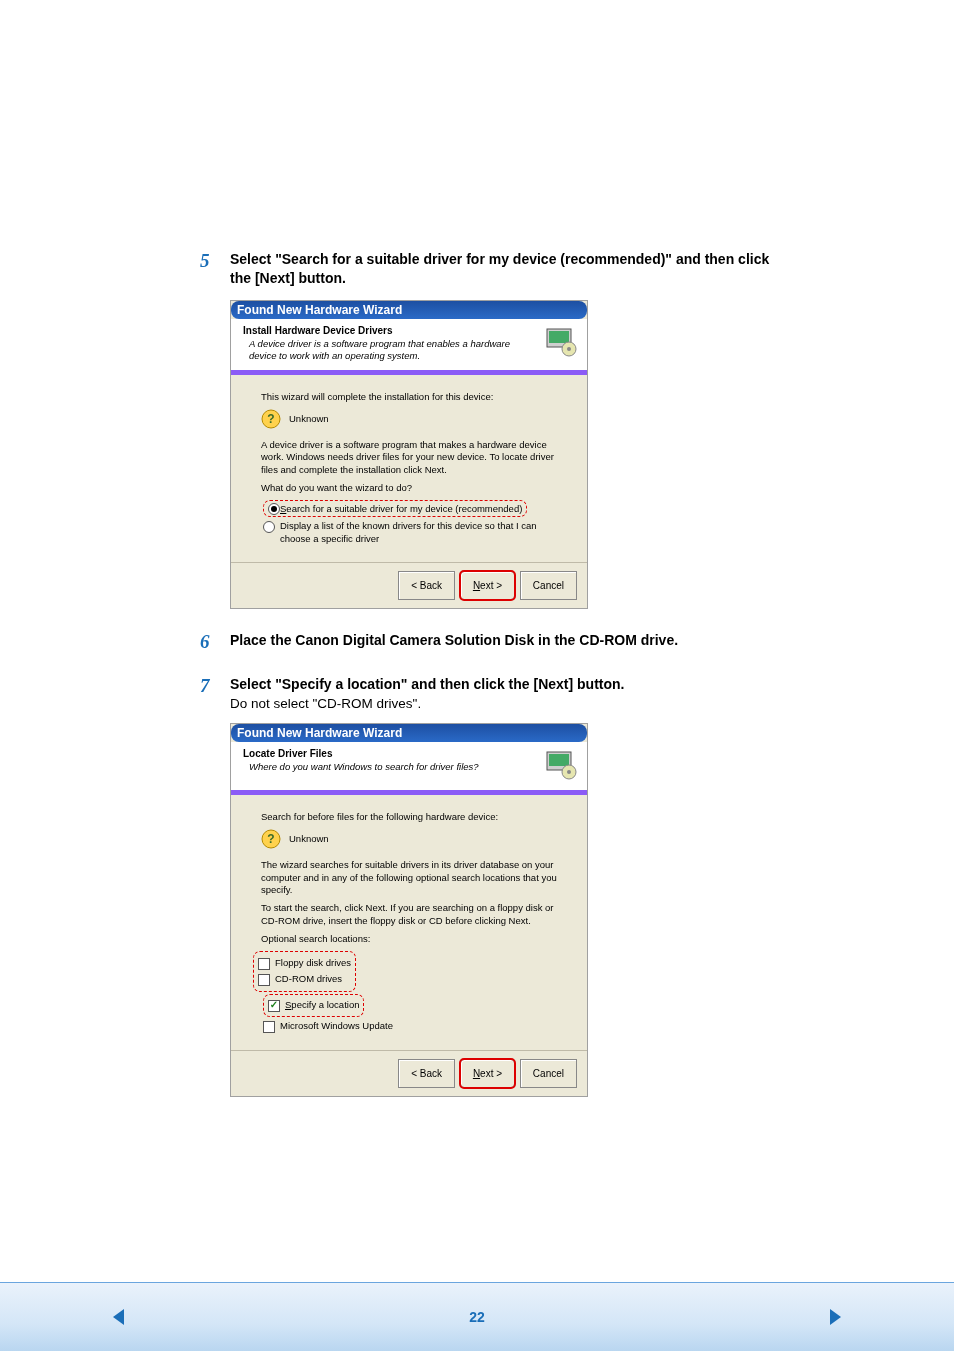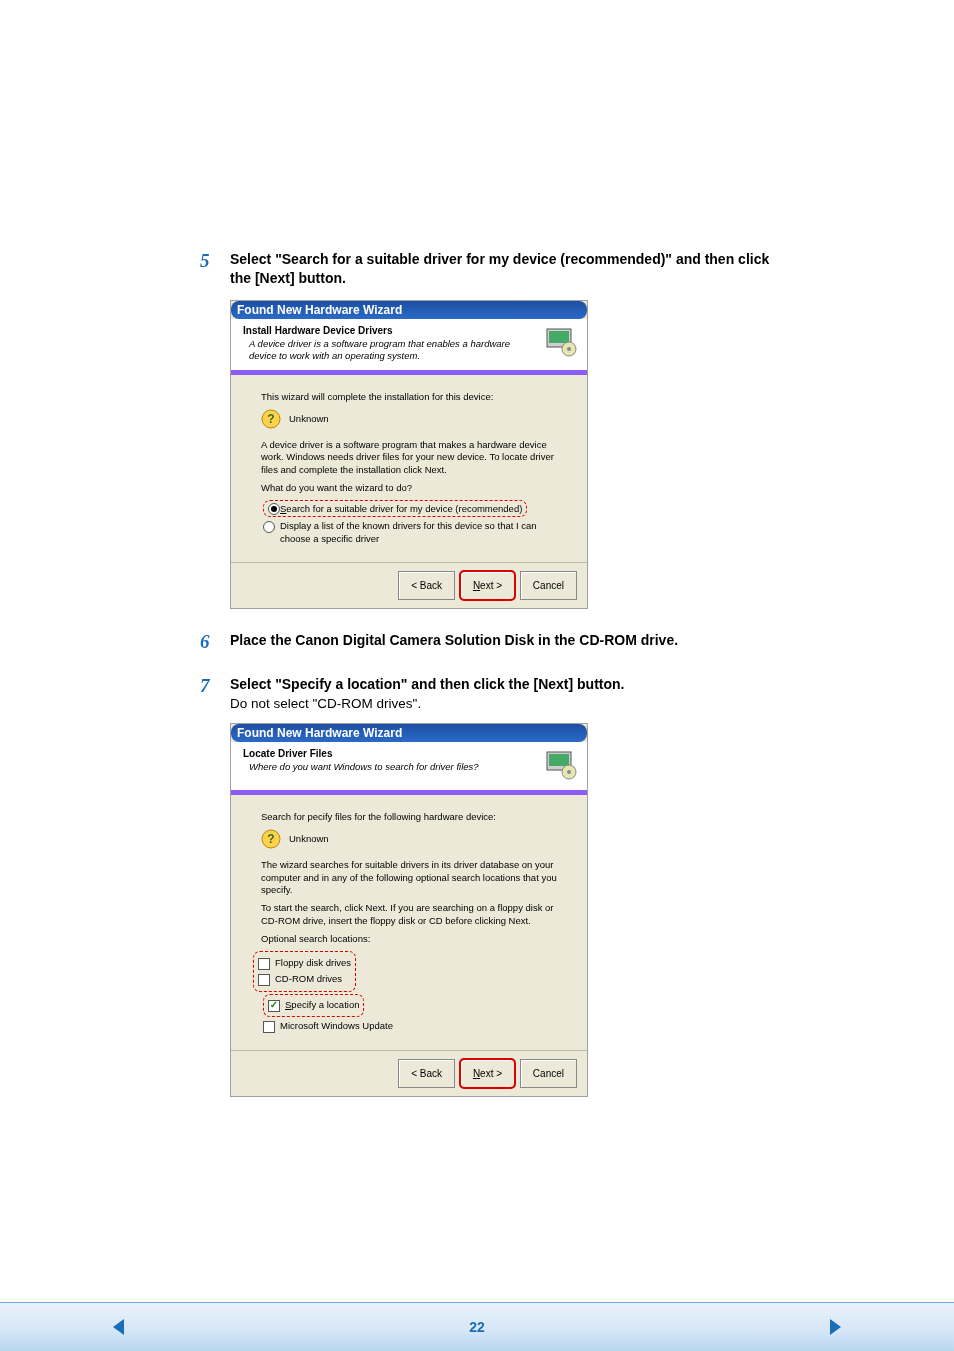--- a/index.html
+++ b/index.html
@@ -145,21 +145,21 @@
   }
   .bottom-bar {
     position: absolute;
     bottom: 0; left: 0; right: 0;
     height: 48px;
     border-top: 1px solid #6aa5de;
     background: linear-gradient(#eaf2fb 0%, #d4e6f7 60%, #b9d6f0 100%);
     display: flex;
     align-items: center;
     justify-content: space-between;
-    padding: 0 110px;
+    padding: 10px 110px;
   }
   .nav-arrow { width: 20px; height: 20px; cursor: pointer; }
   .page-num { font-weight: bold; color: #1a6eb8; font-size: 14px; }
 </style>
 </head>
 <body>
 
 <div class="page">
 
   <div class="step">
@@ -237,21 +237,21 @@
         <div class="wizard-header-sub">Where do you want Windows to search for driver files?</div>
       </div>
       <svg class="wizard-icon" viewBox="0 0 34 34">
         <rect x="2" y="4" width="24" height="18" fill="#cfcfcf" stroke="#555"></rect>
         <rect x="4" y="6" width="20" height="12" fill="#4a6"></rect>
         <circle cx="24" cy="24" r="7" fill="#e6e6b0" stroke="#888"></circle>
         <circle cx="24" cy="24" r="2" fill="#888"></circle>
       </svg>
     </div>
     <div class="wizard-body">
-      <div class="wbp">Search for pecify files for the following hardware device:</div>
+      <div class="wbp">Search for before files for the following hardware device:</div>
       <div class="unknown-row">
         <svg class="q-icon" viewBox="0 0 20 20">
           <circle cx="10" cy="10" r="9" fill="#ffd24d" stroke="#b58a00"></circle>
           <text x="10" y="14" text-anchor="middle" font-size="12" font-weight="bold" fill="#3a6b2a">?</text>
         </svg>
         <span>Unknown</span>
       </div>
       <div class="wbp">The wizard searches for suitable drivers in its driver database on your computer and in any of the following optional search locations that you specify.</div>
       <div class="wbp">To start the search, click Next. If you are searching on a floppy disk or CD-ROM drive, insert the floppy disk or CD before clicking Next.</div>
       <div class="wbp">Optional search locations:</div>

